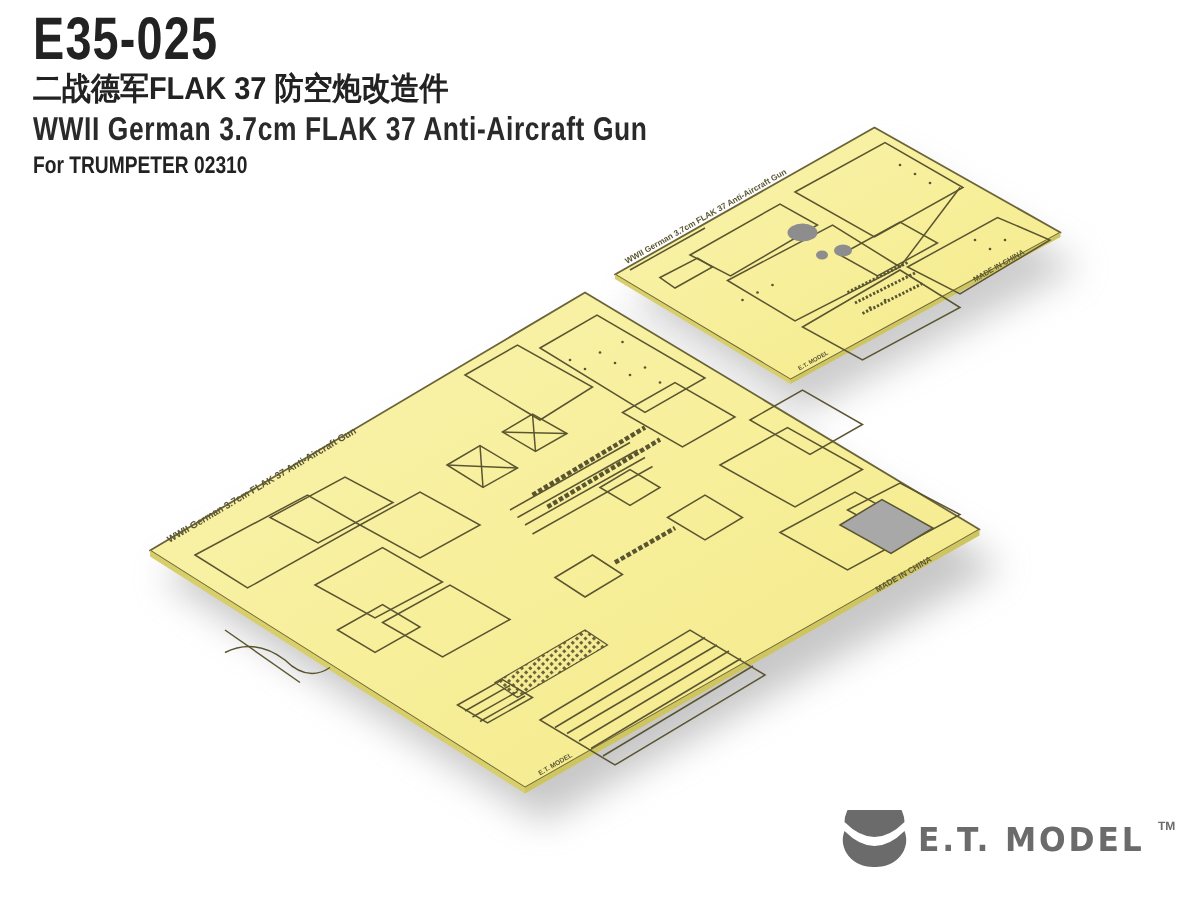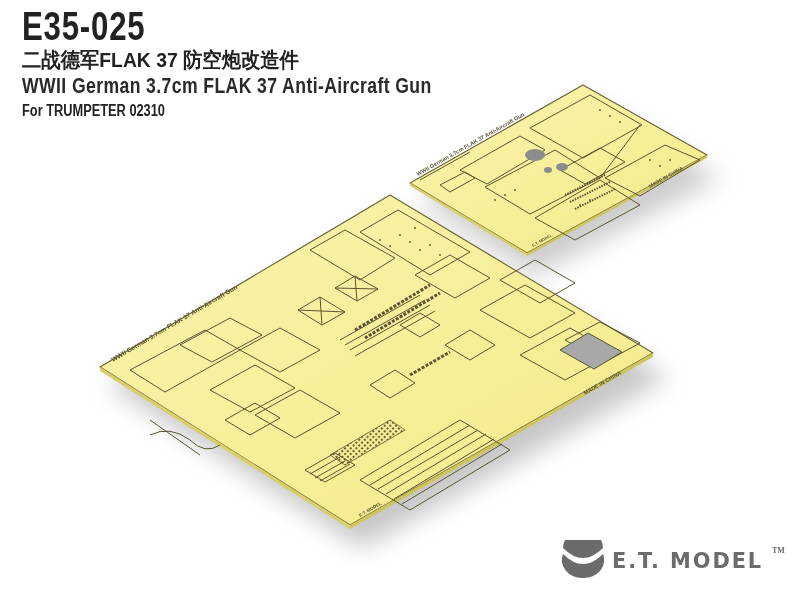--- a/index.html
+++ b/index.html
@@ -5,21 +5,21 @@
   html, body { margin:0; padding:0; background:#ffffff; }
   body { width:800px; height:600px; position:relative; overflow:hidden; font-family:"Liberation Sans", sans-serif; }
   .hdr { position:absolute; left:22px; color:#222; font-family:"Liberation Sans", sans-serif; font-weight:bold; white-space:nowrap; }
   .code { top:4px; font-size:40px; letter-spacing:1px; transform:scaleX(0.78); transform-origin:left top; line-height:44px; }
   .cn { top:48px; font-size:21px; line-height:24px; transform:scaleX(0.92); transform-origin:left top; }
   .en { top:73px; font-size:22px; line-height:26px; color:#2a2a2a; transform:scaleX(0.80); transform-origin:left top; letter-spacing:0.5px; }
   .for { top:101px; font-size:16px; line-height:20px; transform:scaleX(0.80); transform-origin:left top; }
   #art { position:absolute; left:0; top:0; }
   .logo { position:absolute; left:560px; top:540px; display:flex; align-items:center; }
   .logo-text { font-family:"DejaVu Sans", sans-serif; font-weight:bold; font-size:22px; color:#6b6b6b; letter-spacing:2px; margin-left:6px; transform:scaleX(0.95); transform-origin:left center;}
-  .tm { font-family:Liberation Serif, serif; font-weight:bold; font-size:8px; color:#6b6b6b; position:relative; top:-10px; margin-left:1px; }
+  .tm { font-family:Liberation Sans, sans-serif; font-weight:bold; font-size:8px; color:#6b6b6b; position:relative; top:-10px; margin-left:1px; }
 </style>
 </head>
 <body>
 
 <div class="hdr code">E35-025</div>
 <div class="hdr cn">二战德军FLAK 37 防空炮改造件</div>
 <div class="hdr en">WWII German 3.7cm FLAK 37 Anti-Aircraft Gun</div>
 <div class="hdr for">For TRUMPETER 02310</div>
 
 <svg id="art" width="800" height="600" viewBox="0 0 800 600">

